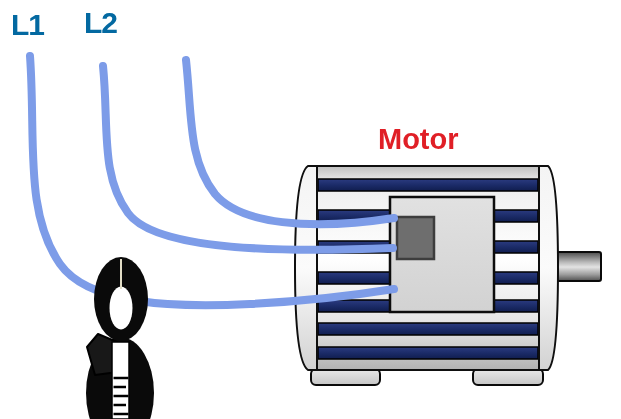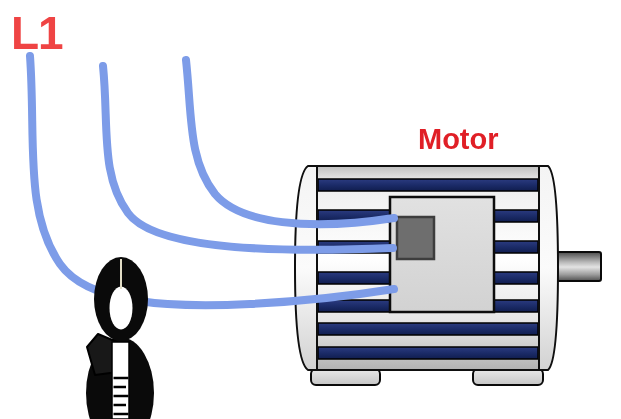--- a/index.html
+++ b/index.html
@@ -7,38 +7,37 @@
     position:relative;
     width:621px;height:419px;
     background:#ffffff;
     overflow:hidden;
     font-family:"Liberation Sans", sans-serif;
   }
   .canvas svg{position:absolute;left:0;top:0;}
   .phase-label{
     position:absolute;
     font-weight:700;
-    font-size:46px;
+    font-size:30px;
     letter-spacing:-1px;
-    color:#ef4444;
+    color:#0369a1;
     line-height:1;
     user-select:none;
   }
   .lbl-l1{left:11px;top:10px;}
   .lbl-l2{left:84px;top:8px;}
   .lbl-l3{left:162px;top:6px;}
   .motor-label{
     position:absolute;
     left:378px;top:125px;
     font-weight:700;
     font-size:29px;
     color:#e01f26;
     line-height:1;
     user-select:none;
-    margin-left:40px;
   }
 </style>
 </head>
 <body>
 
 <div class="canvas">
 
   <svg width="621" height="419" viewBox="0 0 621 419">
     <defs>
       <linearGradient id="gradBody" x1="0" y1="0" x2="0" y2="1">
@@ -123,15 +122,16 @@
         <line x1="113.5" y1="378" x2="128.5" y2="378"></line>
         <line x1="113.5" y1="387" x2="126" y2="387"></line>
         <line x1="113.5" y1="396" x2="128.5" y2="396"></line>
         <line x1="113.5" y1="405" x2="126" y2="405"></line>
         <line x1="113.5" y1="414" x2="128.5" y2="414"></line>
       </g>
     </g>
   </svg>
 
   <div class="phase-label lbl-l1">L1</div>
+  <div class="phase-label lbl-l2">L2</div>
   <div class="motor-label">Motor</div>
 
 </div>
 
 </body></html>

